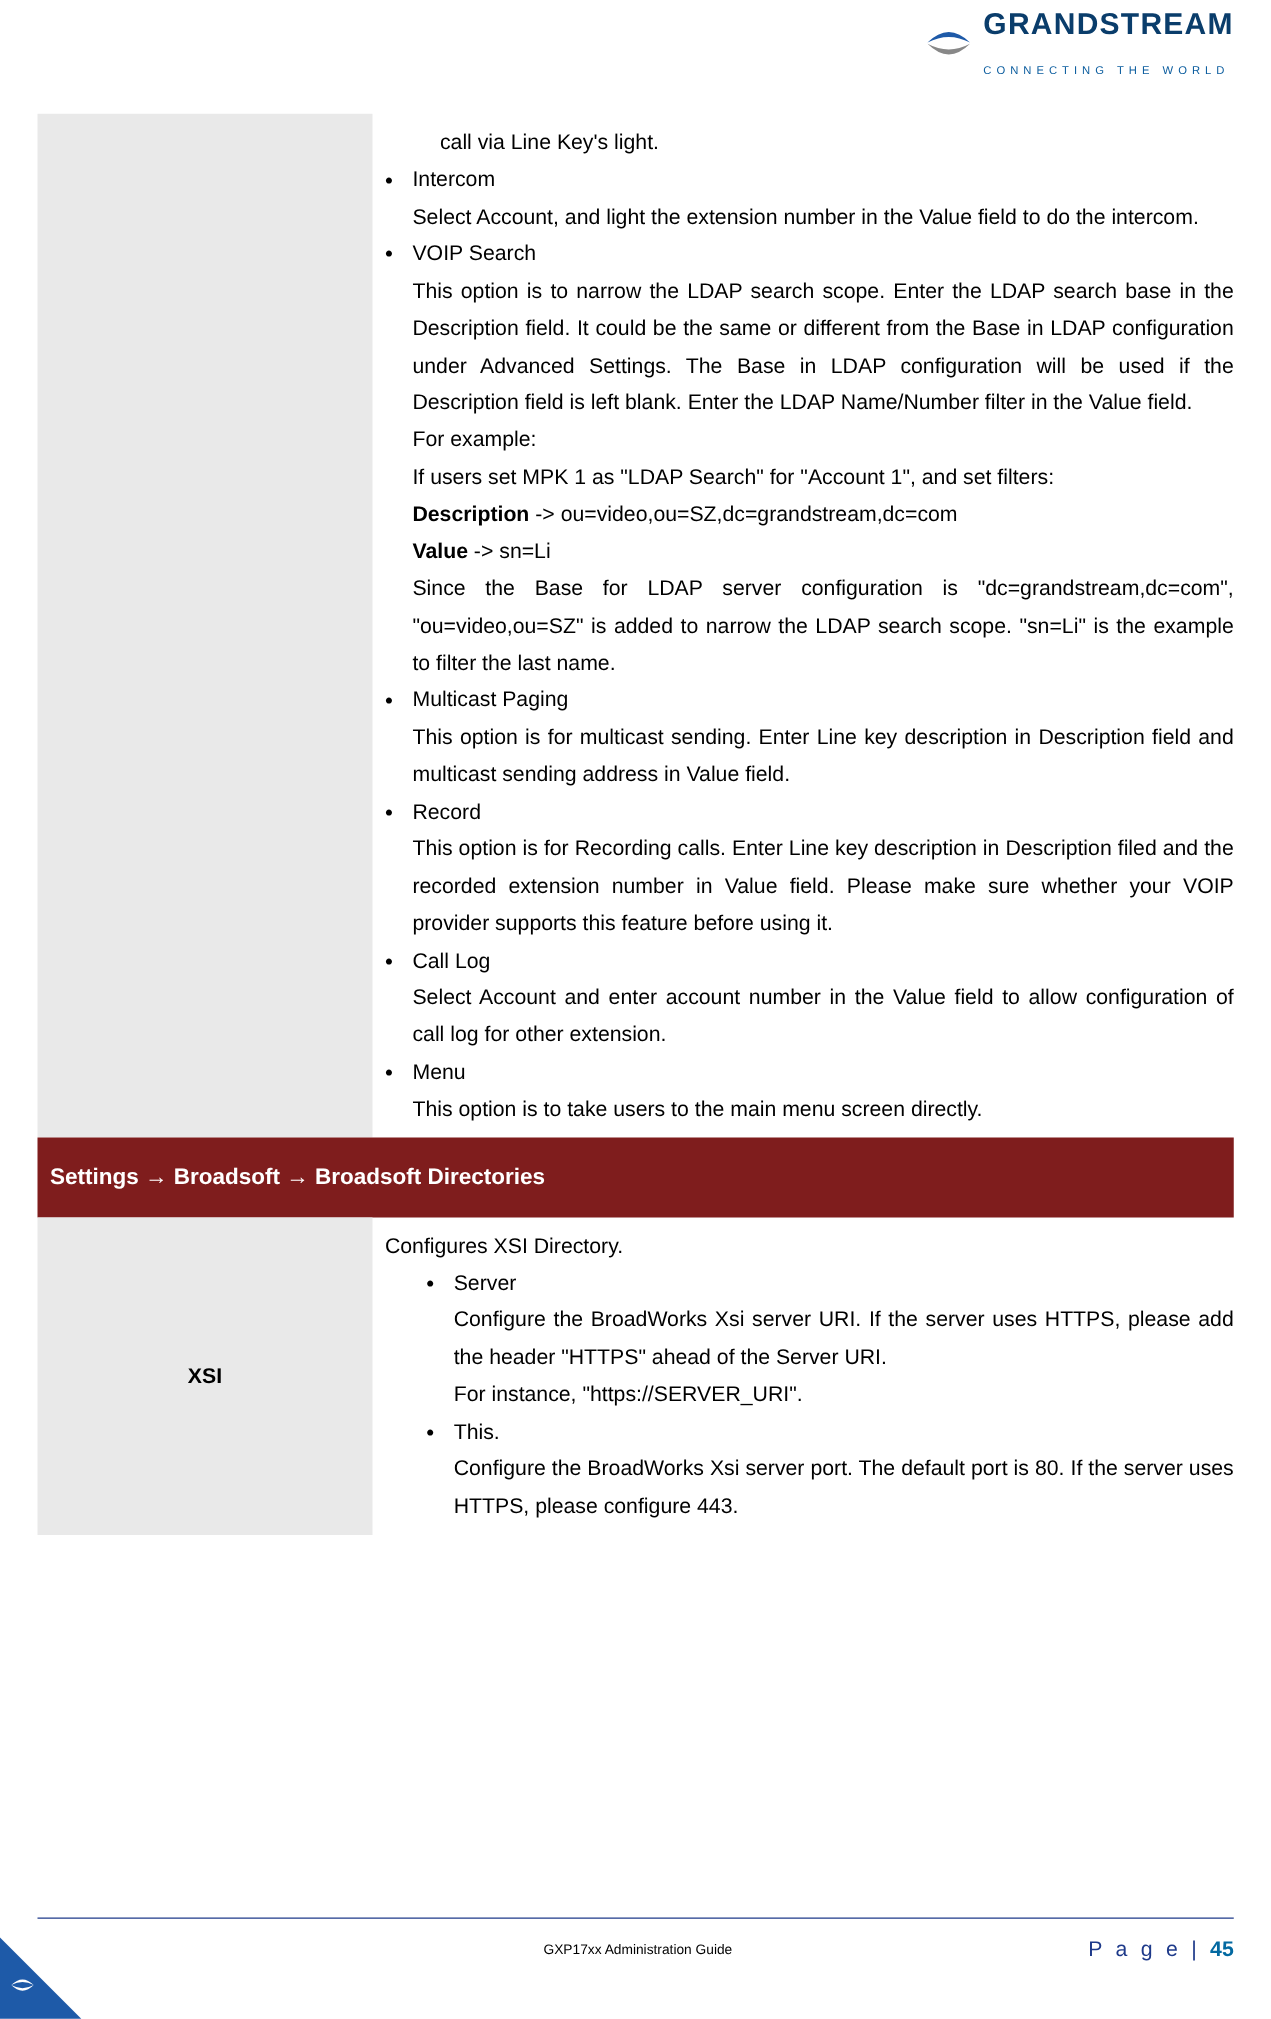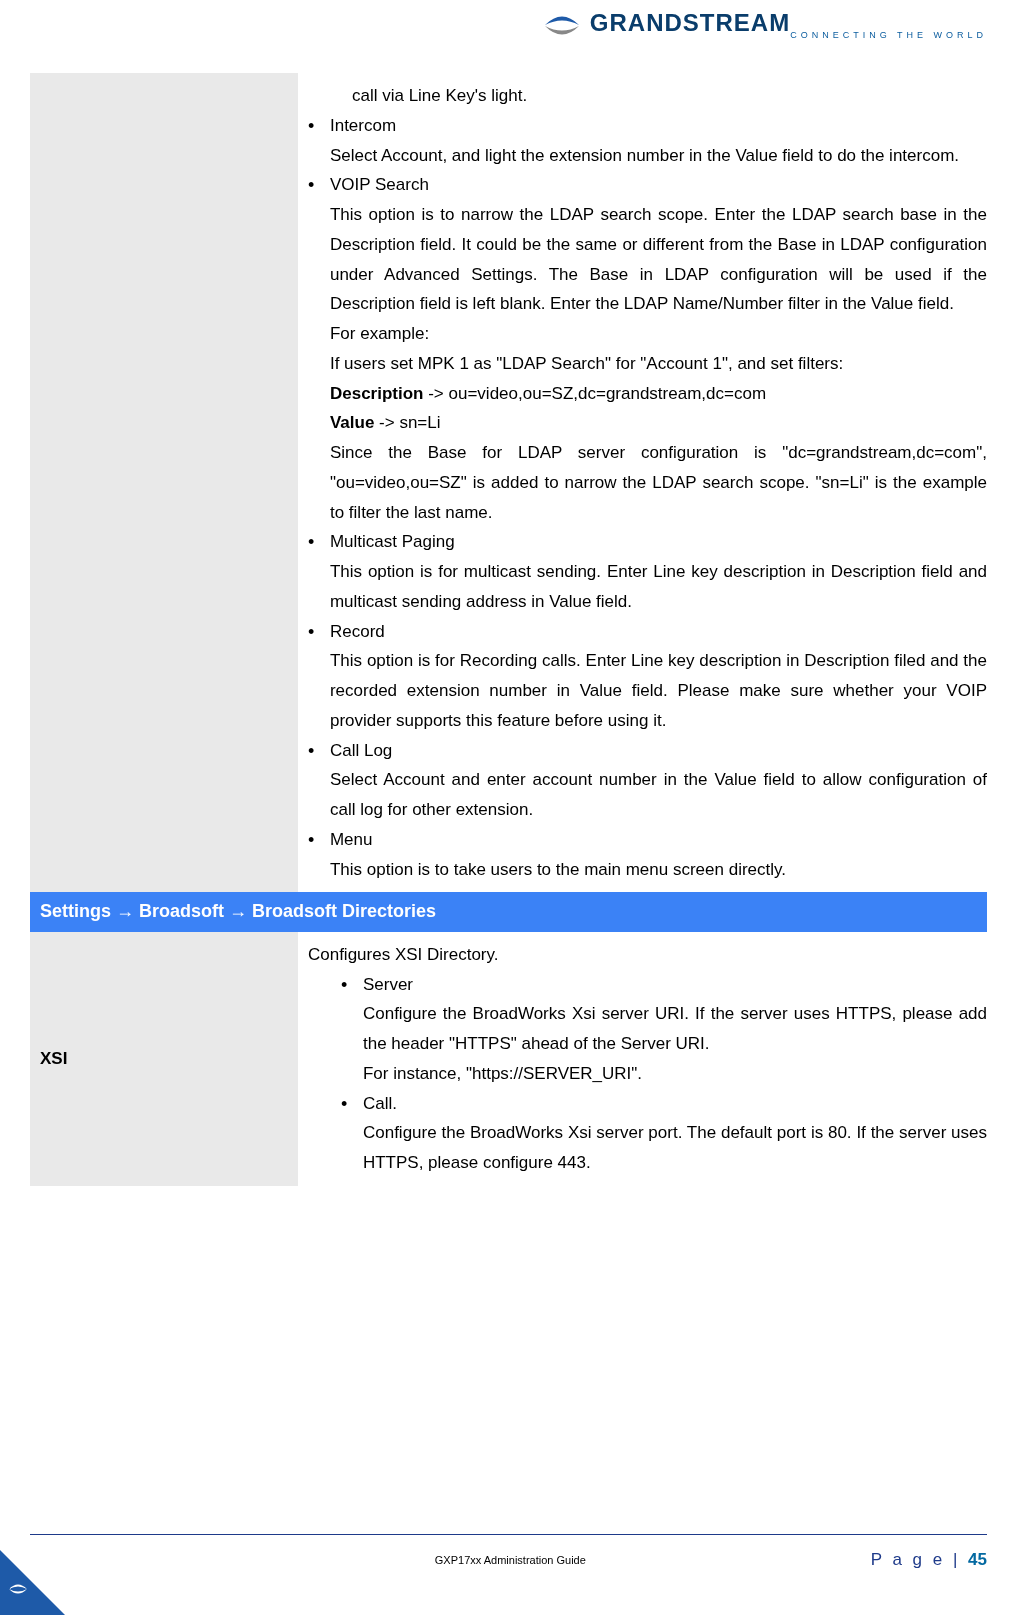--- a/index.html
+++ b/index.html
@@ -24,21 +24,21 @@
     padding: 8px 0 30px 0;
     gap: 8px;
   }
   .logo-mark {
     width: 40px;
     height: 35px;
     position: relative;
   }
   .logo-text {
     display: flex;
-    flex-direction: row;
+    flex-direction: column;
     line-height: 1;
   }
   .brand-name {
     font-size: 24px;
     font-weight: bold;
     letter-spacing: 1px;
     color: #0a3d6b;
   }
   .tagline {
     font-size: 9px;
@@ -50,32 +50,33 @@
     width: 100%;
     border-collapse: collapse;
   }
   .left-col {
     width: 28%;
     vertical-align: middle;
     background: #e9e9e9;
     padding: 8px 10px;
     font-weight: bold;
     font-size: 17px;
+    text-align: center;
   }
   .right-col {
     width: 72%;
     vertical-align: top;
     padding: 8px 0 8px 10px;
     text-align: justify;
   }
   .section-header {
-    background: #3b82f6;
+    background: #7f1d1d;
     color: #fff;
     font-weight: bold;
-    padding: 4px 10px;
+    padding: 16px 10px;
     font-size: 18px;
   }
   ul.bullets {
     list-style: none;
     padding-left: 22px;
   }
   ul.bullets > li {
     position: relative;
     margin-bottom: 0;
   }
@@ -207,21 +208,21 @@
       <td class="left-col">XSI</td>
       <td class="right-col">
         <span class="intro-line">Configures XSI Directory.</span>
         <ul class="bullets" style="padding-left:55px;">
           <li>
             <span class="item-title">Server</span>
             <span class="item-desc">Configure the BroadWorks Xsi server URI. If the server uses HTTPS, please add the header "HTTPS" ahead of the Server URI.</span>
             <span class="item-desc">For instance, "https://SERVER_URI".</span>
           </li>
           <li>
-            <span class="item-title">Call.</span>
+            <span class="item-title">This.</span>
             <span class="item-desc">Configure the BroadWorks Xsi server port. The default port is 80. If the server uses HTTPS, please configure 443.</span>
           </li>
         </ul>
       </td>
     </tr>
   </tbody>
     </table>
 
   <div class="footer">
     <div style="width:120px;"></div>

